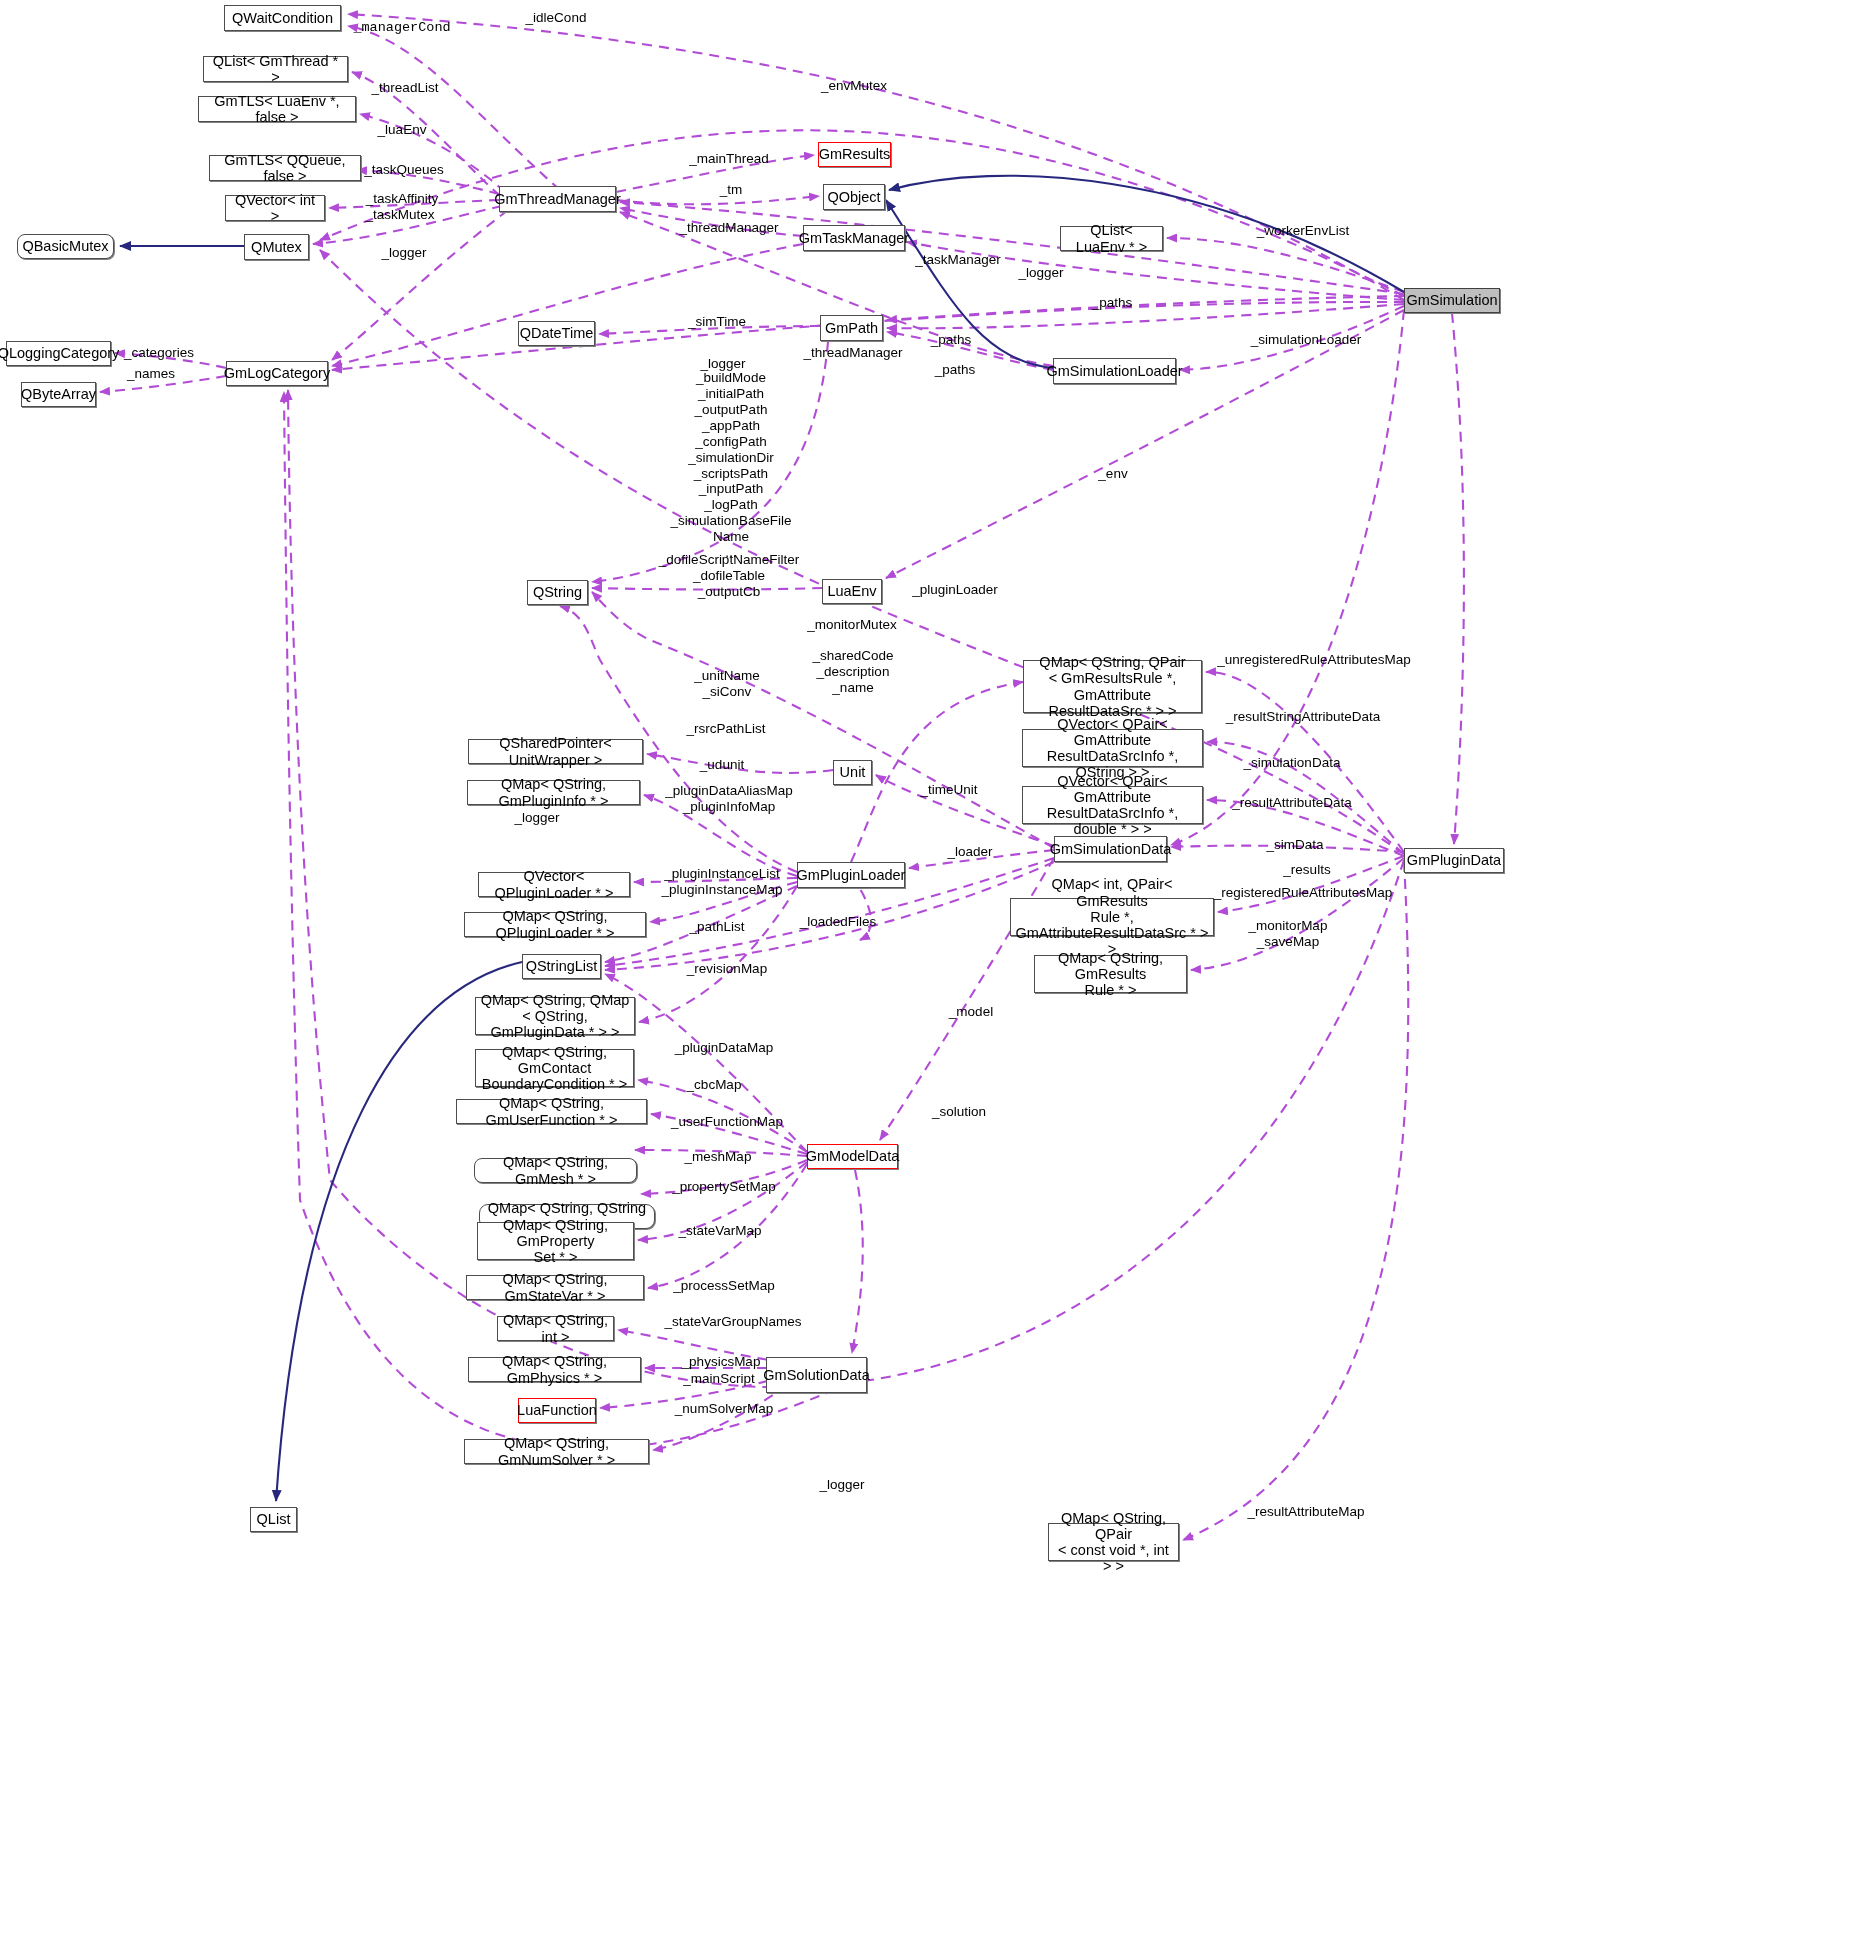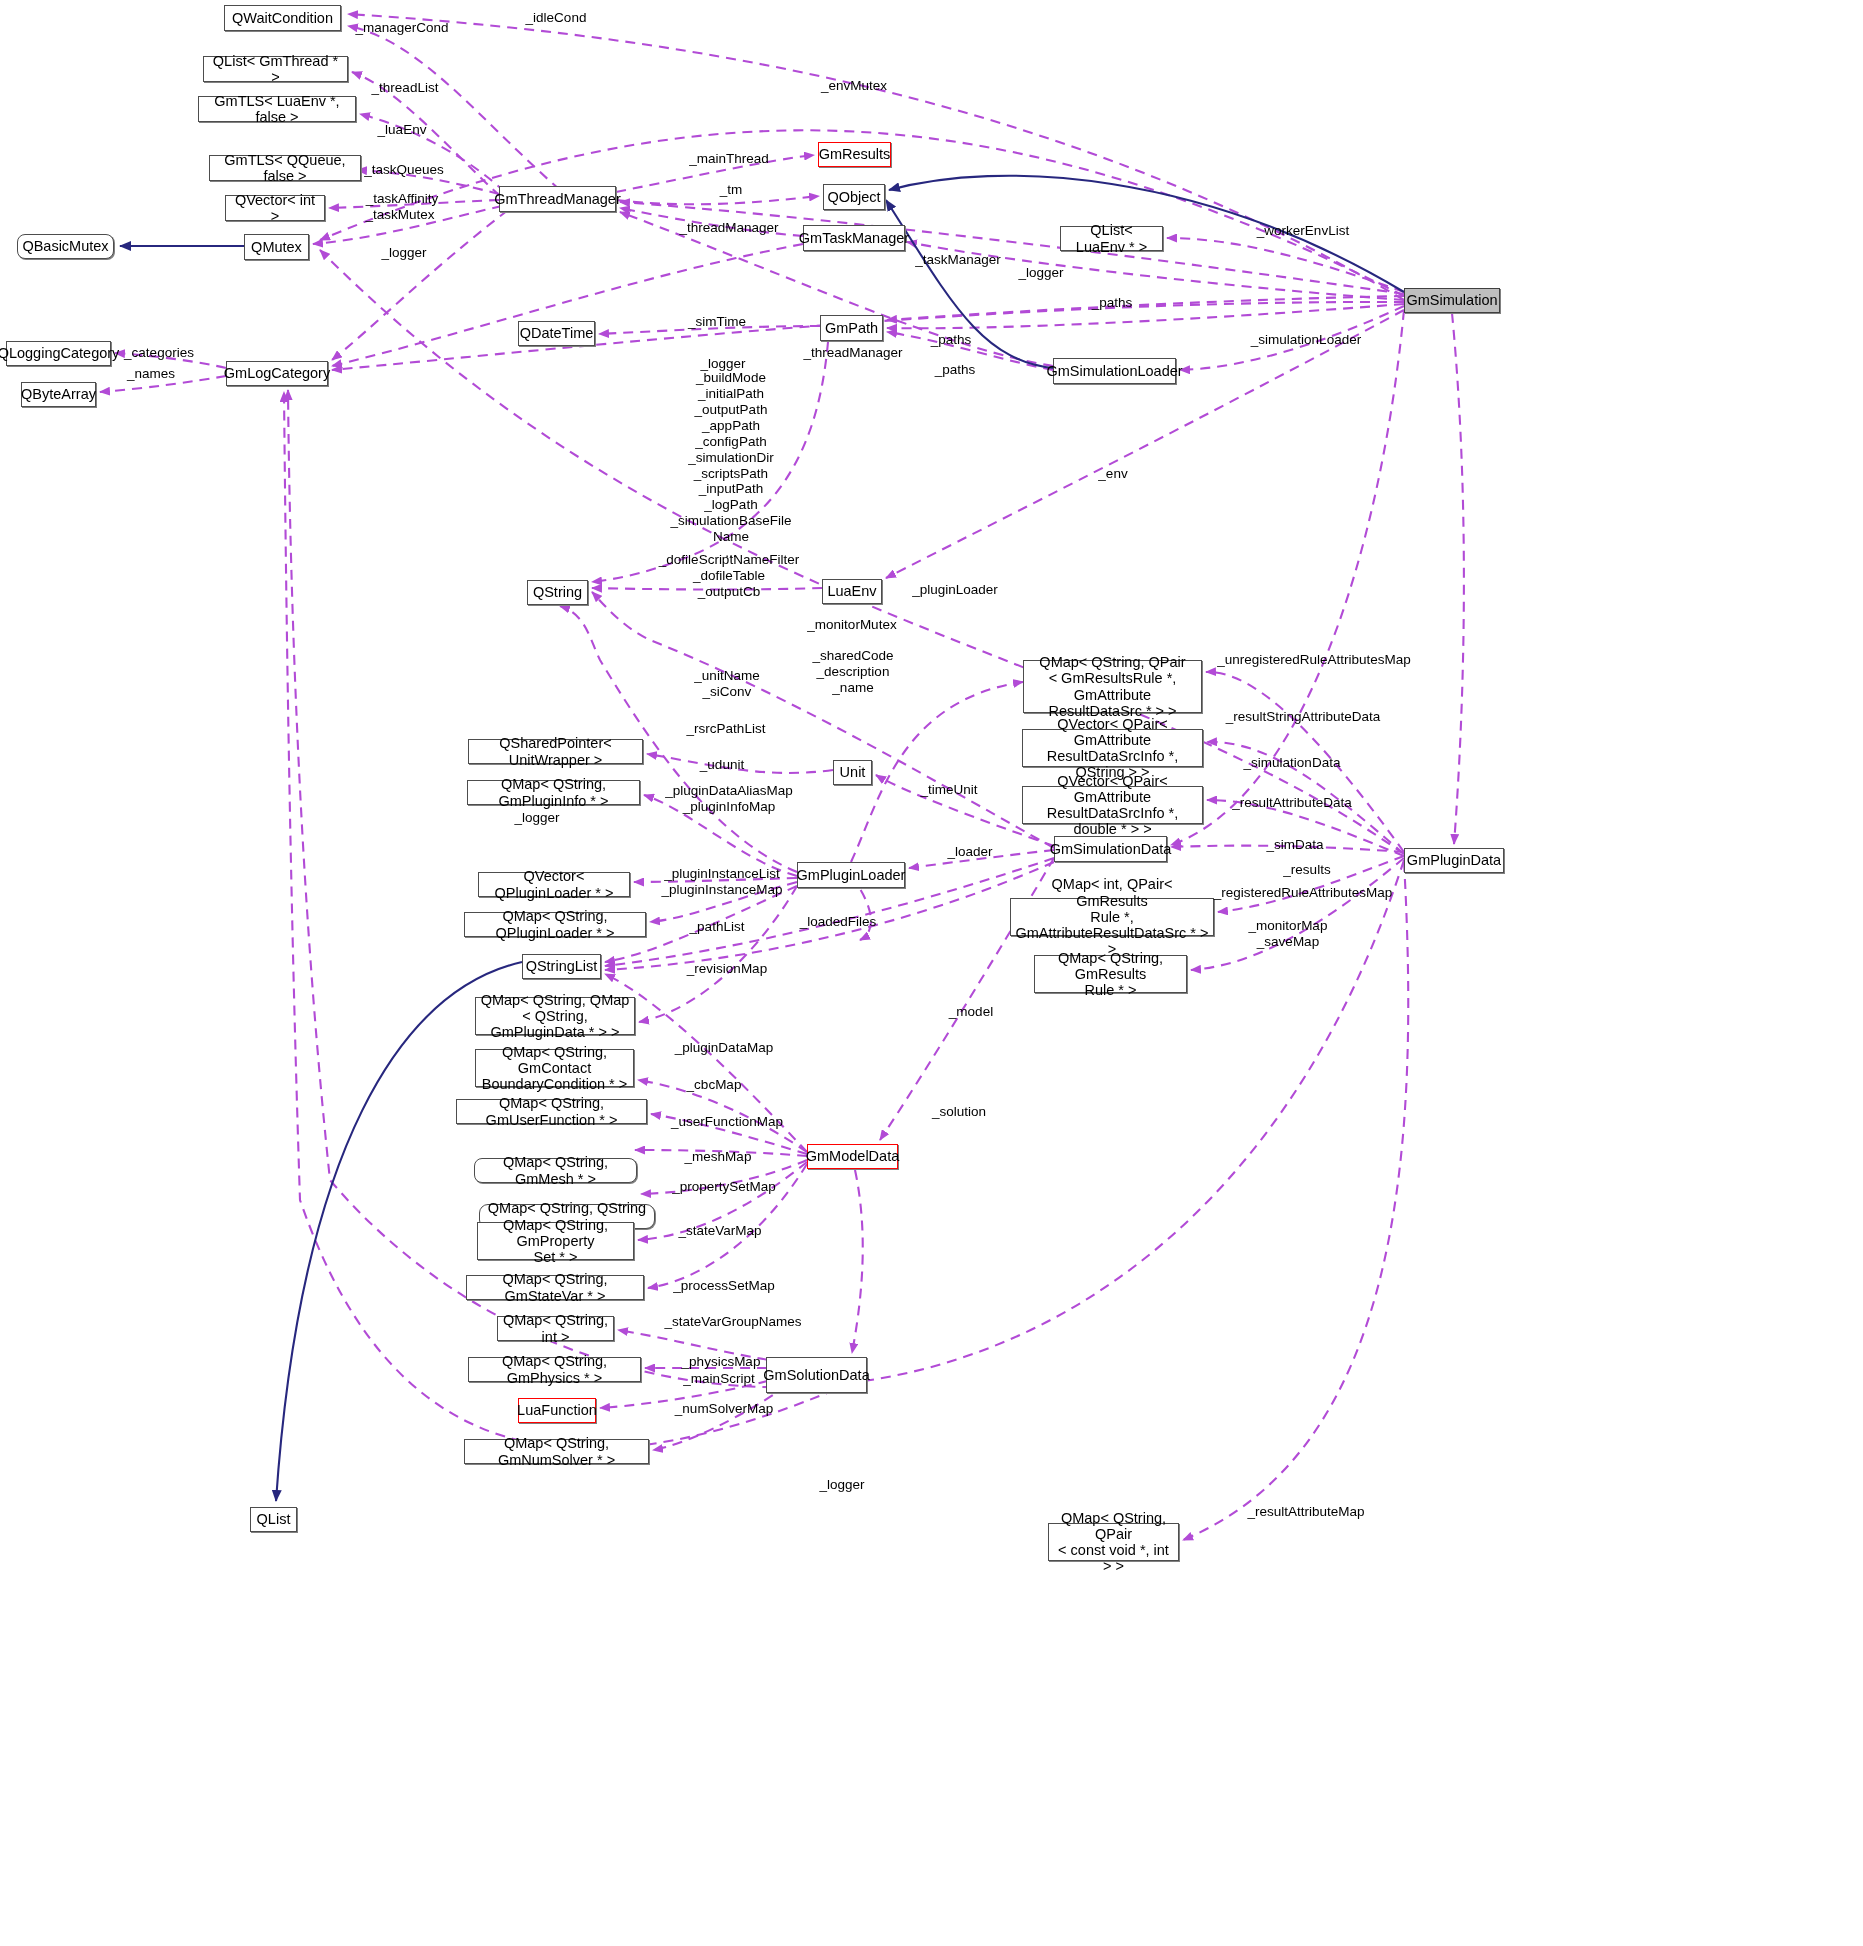--- a/index.html
+++ b/index.html
@@ -268,21 +268,21 @@
     <div class="node" style="left: 466px; top: 1275px; width: 178px; height: 25px;">QMap&lt; QString, GmStateVar * &gt;</div>
     <div class="node" style="left: 497px; top: 1316px; width: 117px; height: 25px;">QMap&lt; QString, int &gt;</div>
     <div class="node" style="left: 468px; top: 1357px; width: 173px; height: 25px;">QMap&lt; QString, GmPhysics * &gt;</div>
     <div class="node" style="left: 766px; top: 1357px; width: 101px; height: 36px;">GmSolutionData</div>
     <div class="node focus" style="left: 518px; top: 1398px; width: 78px; height: 25px;">LuaFunction</div>
     <div class="node" style="left: 464px; top: 1439px; width: 185px; height: 25px;">QMap&lt; QString, GmNumSolver * &gt;</div>
     <div class="node" style="left: 250px; top: 1507px; width: 47px; height: 25px;">QList</div>
     <div class="node" style="left: 1048px; top: 1523px; width: 131px; height: 38px;">QMap&lt; QString, QPair
 &lt; const void *, int &gt; &gt;</div>
     <div class="edge-label" style="left: 556px; top: 18px;">_idleCond</div>
-    <div class="edge-label" style="left: 402px; top: 28px;">_managerCond</div>
+    <div class="edge-label" style="left: 402px; top: 28px; font-family: Liberation Mono, monospace;">_managerCond</div>
     <div class="edge-label" style="left: 854px; top: 86px;">_envMutex</div>
     <div class="edge-label" style="left: 405px; top: 88px;">_threadList</div>
     <div class="edge-label" style="left: 402px; top: 130px;">_luaEnv</div>
     <div class="edge-label" style="left: 729px; top: 159px;">_mainThread</div>
     <div class="edge-label" style="left: 404px; top: 170px;">_taskQueues</div>
     <div class="edge-label" style="left: 731px; top: 190px;">_tm</div>
     <div class="edge-label" style="left: 402px; top: 199px;">_taskAffinity</div>
     <div class="edge-label" style="left: 400px; top: 215px;">_taskMutex</div>
     <div class="edge-label" style="left: 729px; top: 228px;">_threadManager</div>
     <div class="edge-label" style="left: 1303px; top: 231px;">_workerEnvList</div>

